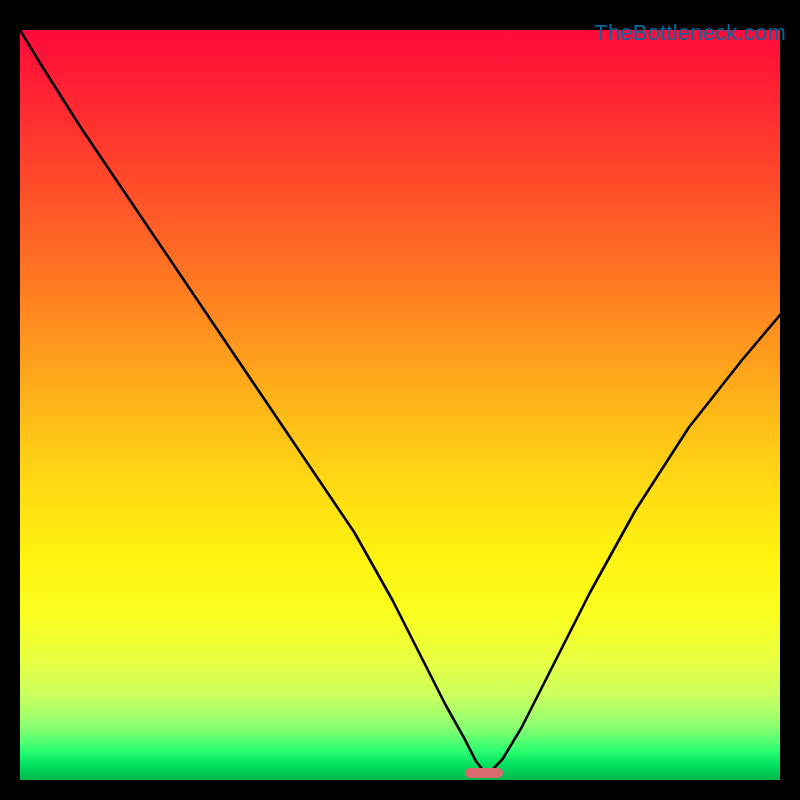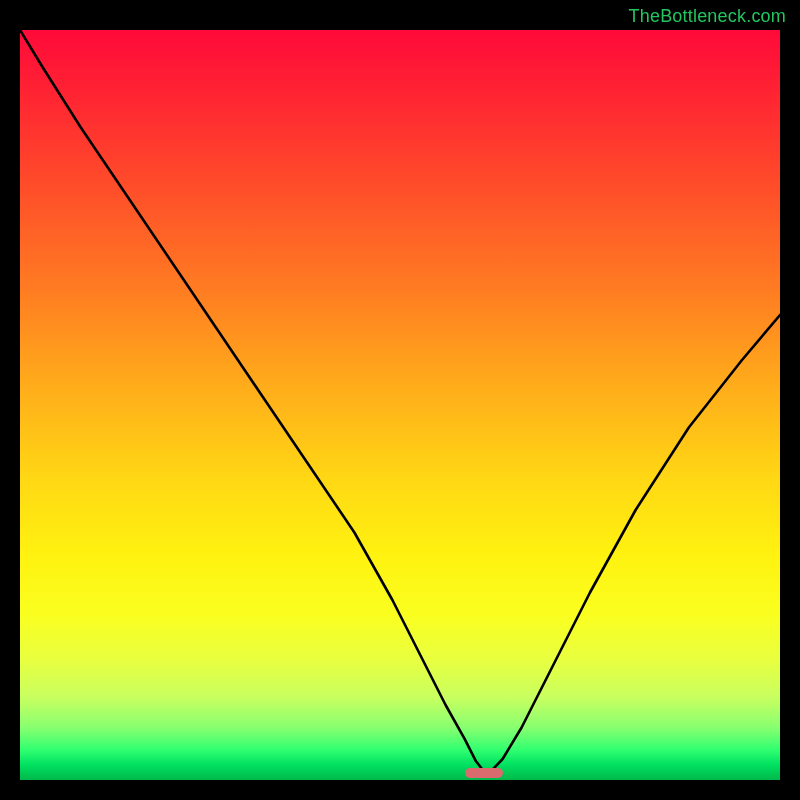--- a/index.html
+++ b/index.html
@@ -12,24 +12,24 @@
     font-family: Arial, Helvetica, sans-serif;
   }
   .frame {
     position: relative;
     width: 800px;
     height: 800px;
     background: #000;
   }
   .watermark {
     position: absolute;
-    top: 6px;
+    top: 20px;
     right: 14px;
-    color: #22c55e;
-    font-size: 18px;
+    color: #0369a1;
+    font-size: 22px;
     font-weight: 500;
     letter-spacing: 0.2px;
     z-index: 10;
   }
   .plot-area {
     position: absolute;
     left: 20px;
     top: 30px;
     width: 760px;
     height: 750px;

